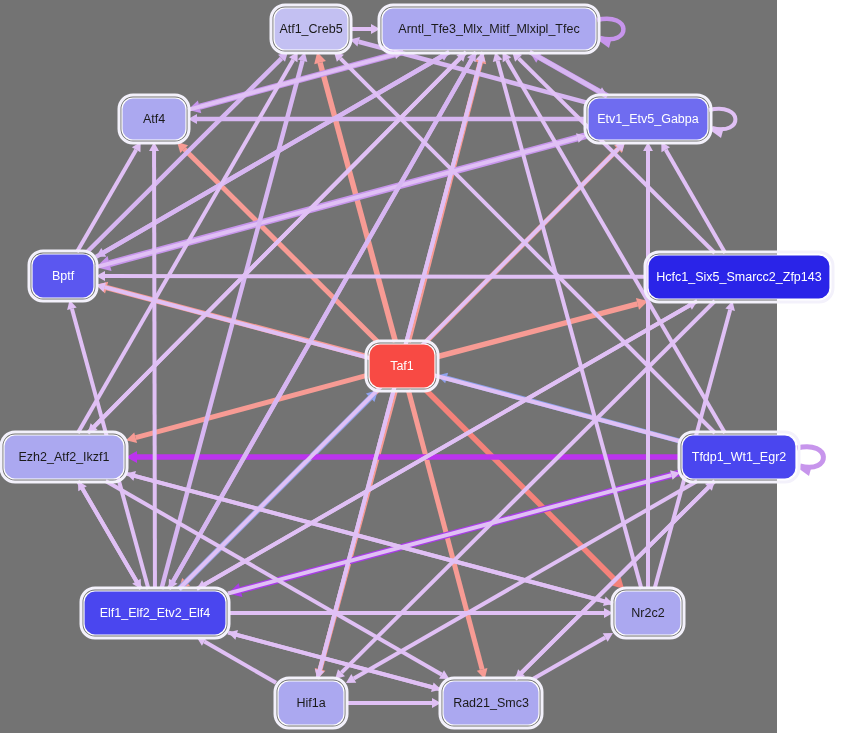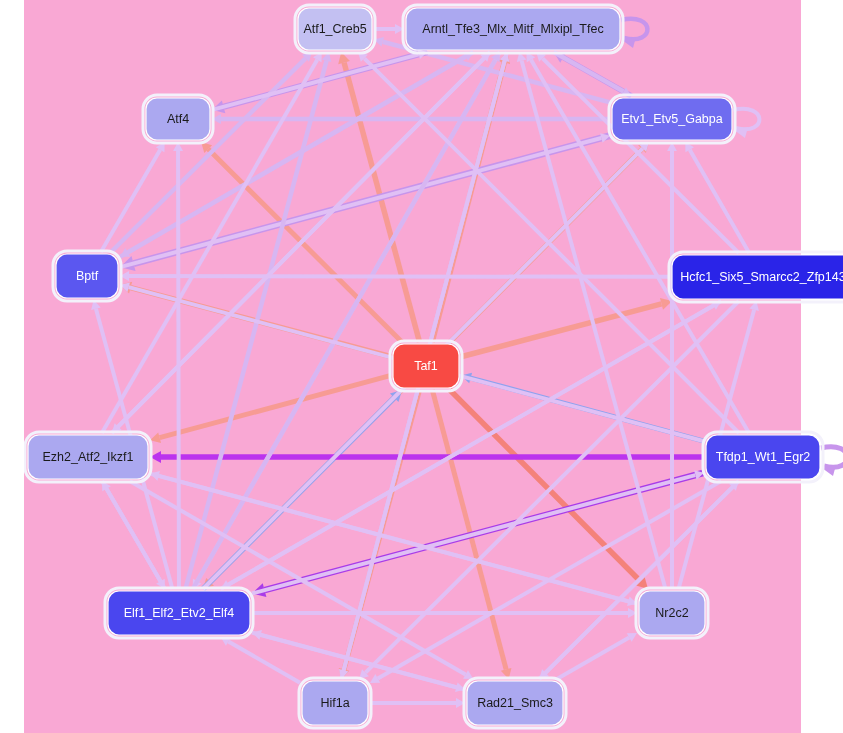--- a/index.html
+++ b/index.html
@@ -1,17 +1,17 @@
 <!DOCTYPE html>
 <html><head>
 <meta charset="utf-8">
 <style>
   html,body{margin:0;padding:0;background:#ffffff;}
   body{width:843px;height:733px;overflow:hidden;font-family:"Liberation Sans",sans-serif;}
-  #graph-root{position:relative;width:777px;height:733px;background:#f9a8d4;margin-left:24px;}
+  #graph-root{position:relative;width:777px;height:733px;background:#737373;}
   svg#net{position:absolute;left:0;top:0;width:843px;height:733px;}
   .node-rect{stroke:#ffffff;stroke-width:1.2;}
   .node-halo{fill:none;stroke:#f3f1fb;stroke-width:3;}
   .node-label{font-family:"Liberation Sans",sans-serif;font-size:12.5px;dominant-baseline:middle;text-anchor:middle;pointer-events:none;}
   .edge{fill:none;stroke-linecap:butt;}
   .loop{fill:none;}
 </style>
 </head>
 <body>
 

